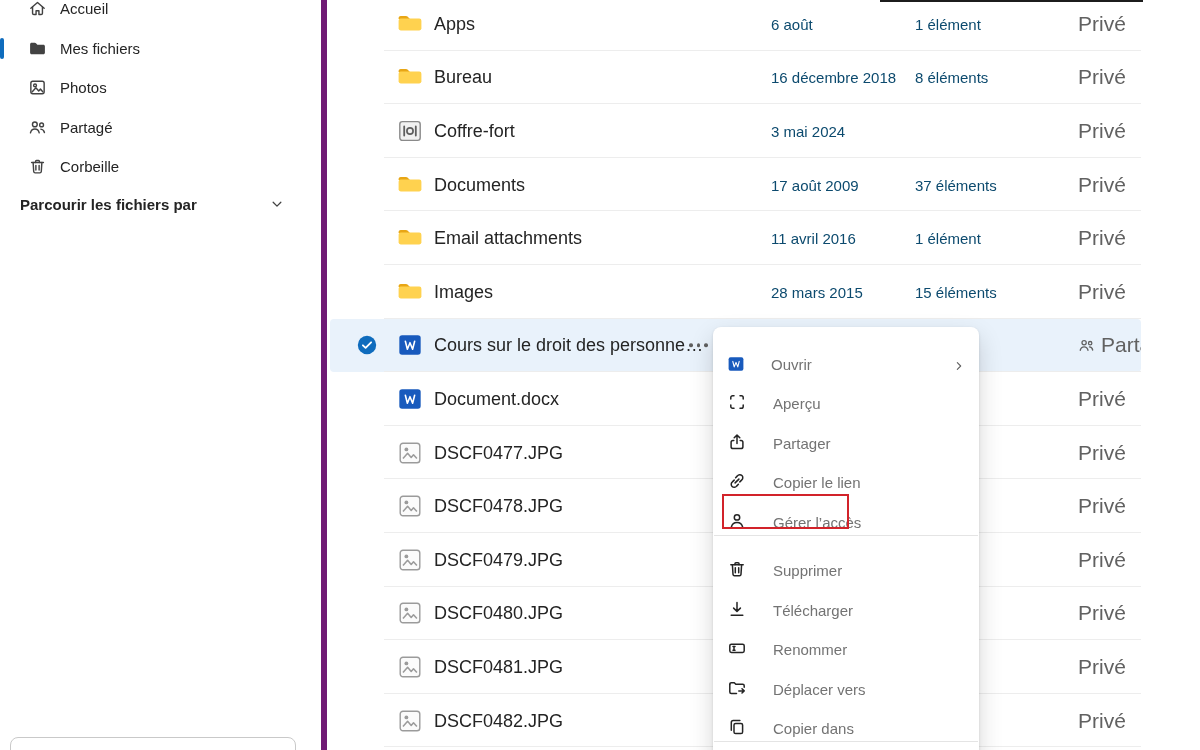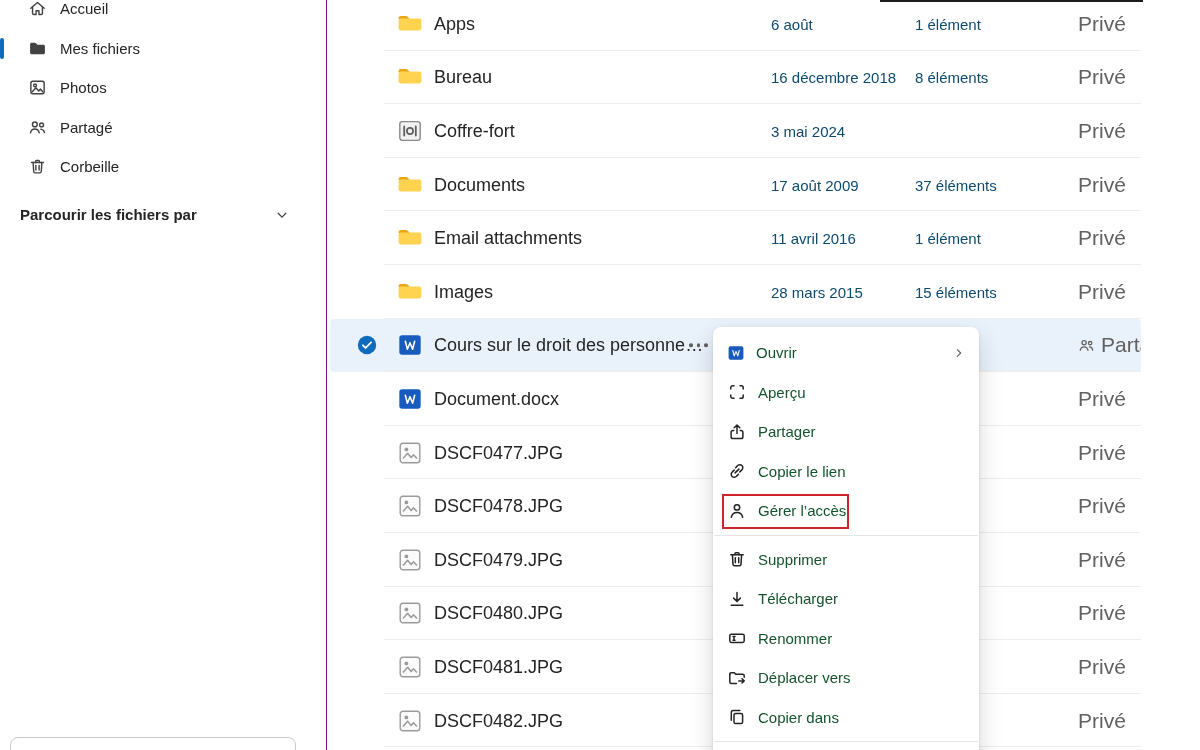--- a/index.html
+++ b/index.html
@@ -2,29 +2,29 @@
 <html><head>
 <meta charset="utf-8">
 <style>
   *{box-sizing:border-box}
   html,body{margin:0;padding:0}
   body{width:1200px;height:750px;overflow:hidden;position:relative;background:#fff;
        font-family:"Liberation Sans",sans-serif;color:#242424}
 
   
   .sidebar{position:absolute;left:0;top:0;width:327px;height:750px;background:#fff;
-           border-right:1px solid #701a75;z-index:2}
+           border-right:6px solid #701a75;z-index:2}
   .nav{margin-top:-11px}
   .nav-item{position:relative;display:flex;align-items:center;height:39.5px;
             padding-left:28px;gap:13px;font-size:15px;cursor:pointer}
   .nav-item .nicon{display:flex;color:#424242}
   .nav-item.selected{font-weight:400}
   .nav-item.selected::before{content:"";position:absolute;left:0;top:9px;height:21px;width:3.5px;
             border-radius:2px;background:#0f6cbd}
-  .section-header{display:flex;align-items:center;justify-content:space-between;height:38px;
+  .section-header{display:flex;justify-content:space-between;height:38px;
             margin-top:9px;padding:0 36px 0 20px;font-size:15px;font-weight:700;cursor:pointer}
   .section-header .nicon{display:flex;color:#424242}
   .promo{position:absolute;left:10px;top:737px;width:286px;height:40px;
          border:1px solid #c9c9c9;border-radius:8px;background:#fff}
 
   
   .topline{position:absolute;left:880px;top:0;width:263px;height:2px;background:#1c1c1c;z-index:1}
 
   
   .rows{position:absolute;left:330px;top:-3px;width:811px;z-index:1}
@@ -44,22 +44,22 @@
   .check{position:absolute;left:27px;top:50%;transform:translateY(-50%);width:20px;height:20px;
         cursor:pointer}
   .more{position:absolute;left:356px;top:50%;transform:translateY(-50%);display:flex;gap:4px;
         padding:5px 3px;cursor:pointer}
   .more i{width:3.5px;height:3.5px;border-radius:50%;background:#5f5f5f}
 
   
   .menu{position:absolute;left:713px;top:327px;width:266px;height:436px;background:#fff;
         border-radius:8px;padding:6px 0;z-index:5;
         box-shadow:0 1px 3px rgba(0,0,0,.12),0 10px 24px rgba(0,0,0,.16)}
-  .menu-item{display:flex;align-items:center;height:39.5px;padding:0 13px 0 14px;gap:11px;
-        font-size:15px;color:#14532d;cursor:pointer}
+  .menu-item{display:flex;align-items:flex-end;height:39.5px;padding:0 13px 0 14px;gap:26px;
+        font-size:15px;color:#737373;cursor:pointer}
   .menu-item .micon{display:flex;color:#242424}
   .menu-sep{height:1px;background:#e4e4e4;margin:4px 1px}
   .submenu-chev{margin-left:auto;display:flex;color:#616161}
 
   
   .annotation{position:absolute;left:722px;top:494px;width:127px;height:35px;
         border:2.5px solid #d2232a;z-index:6;pointer-events:none}
 
   .defs{position:absolute;width:0;height:0;overflow:hidden}
 </style>

